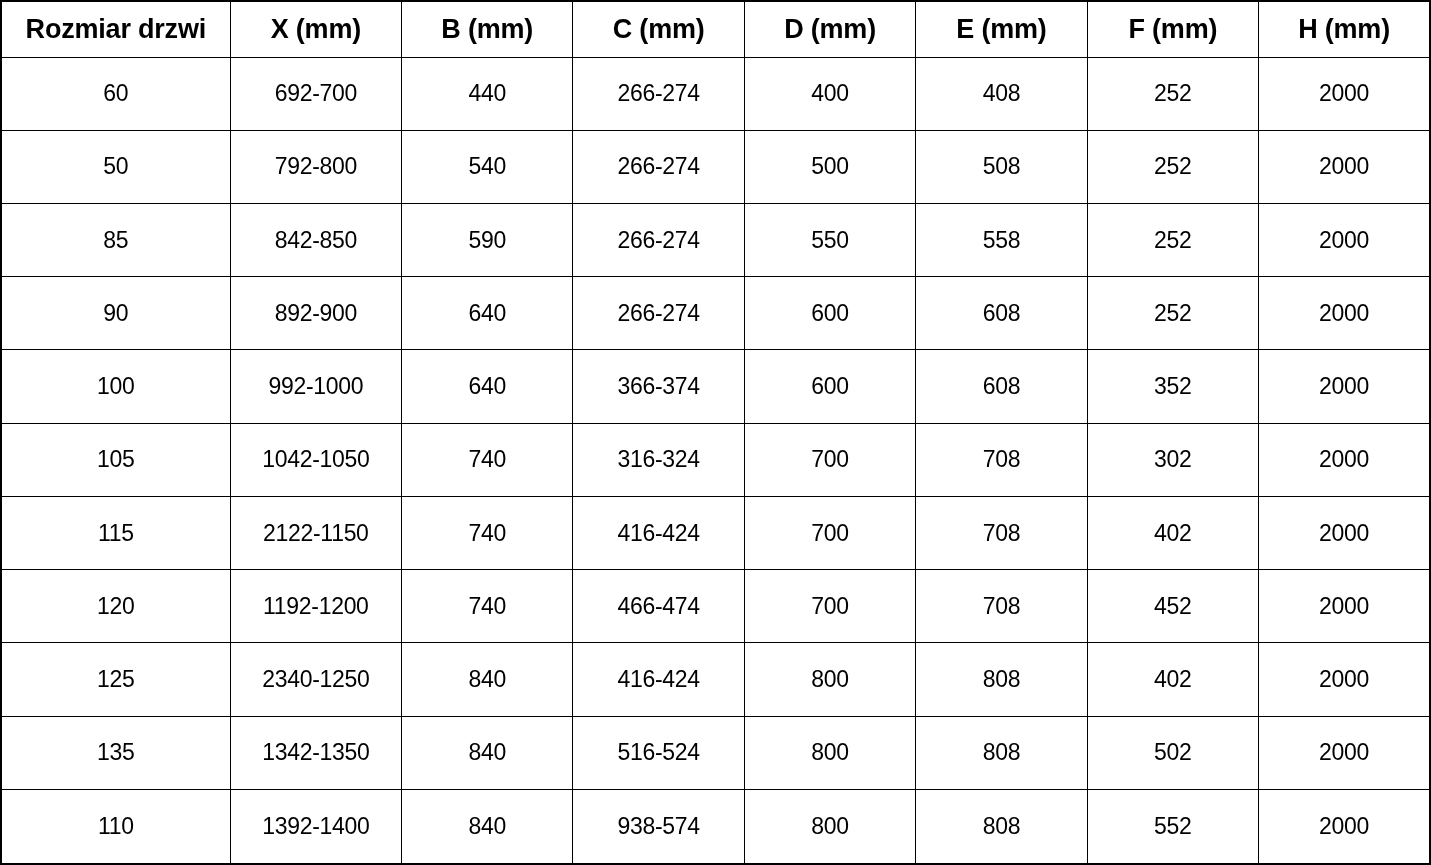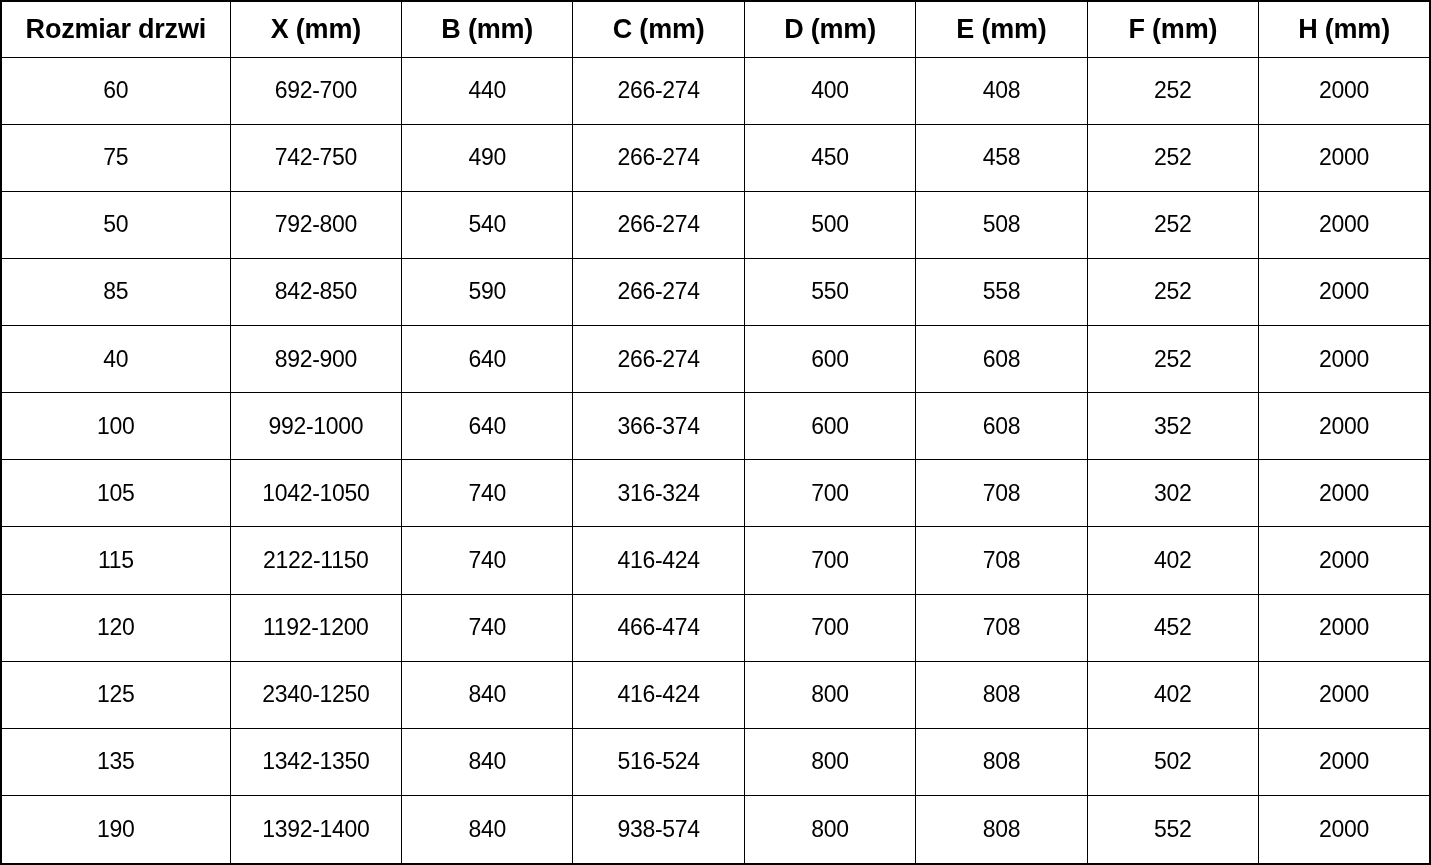--- a/index.html
+++ b/index.html
@@ -71,51 +71,41 @@
         <td>60</td>
         <td>692-700</td>
         <td>440</td>
         <td>266-274</td>
         <td>400</td>
         <td>408</td>
         <td>252</td>
         <td>2000</td>
       </tr>
       <tr>
-        <td>75</td>
-        <td>742-750</td>
-        <td>490</td>
-        <td>266-274</td>
-        <td>450</td>
-        <td>458</td>
-        <td>252</td>
-        <td>2000</td>
-      </tr>
-      <tr>
         <td>50</td>
         <td>792-800</td>
         <td>540</td>
         <td>266-274</td>
         <td>500</td>
         <td>508</td>
         <td>252</td>
         <td>2000</td>
       </tr>
       <tr>
         <td>85</td>
         <td>842-850</td>
         <td>590</td>
         <td>266-274</td>
         <td>550</td>
         <td>558</td>
         <td>252</td>
         <td>2000</td>
       </tr>
       <tr>
-        <td>40</td>
+        <td>90</td>
         <td>892-900</td>
         <td>640</td>
         <td>266-274</td>
         <td>600</td>
         <td>608</td>
         <td>252</td>
         <td>2000</td>
       </tr>
       <tr>
         <td>100</td>
@@ -171,21 +161,21 @@
         <td>135</td>
         <td>1342-1350</td>
         <td>840</td>
         <td>516-524</td>
         <td>800</td>
         <td>808</td>
         <td>502</td>
         <td>2000</td>
       </tr>
       <tr>
-        <td>190</td>
+        <td>110</td>
         <td>1392-1400</td>
         <td>840</td>
         <td>938-574</td>
         <td>800</td>
         <td>808</td>
         <td>552</td>
         <td>2000</td>
       </tr>
     </tbody>
 </table>

